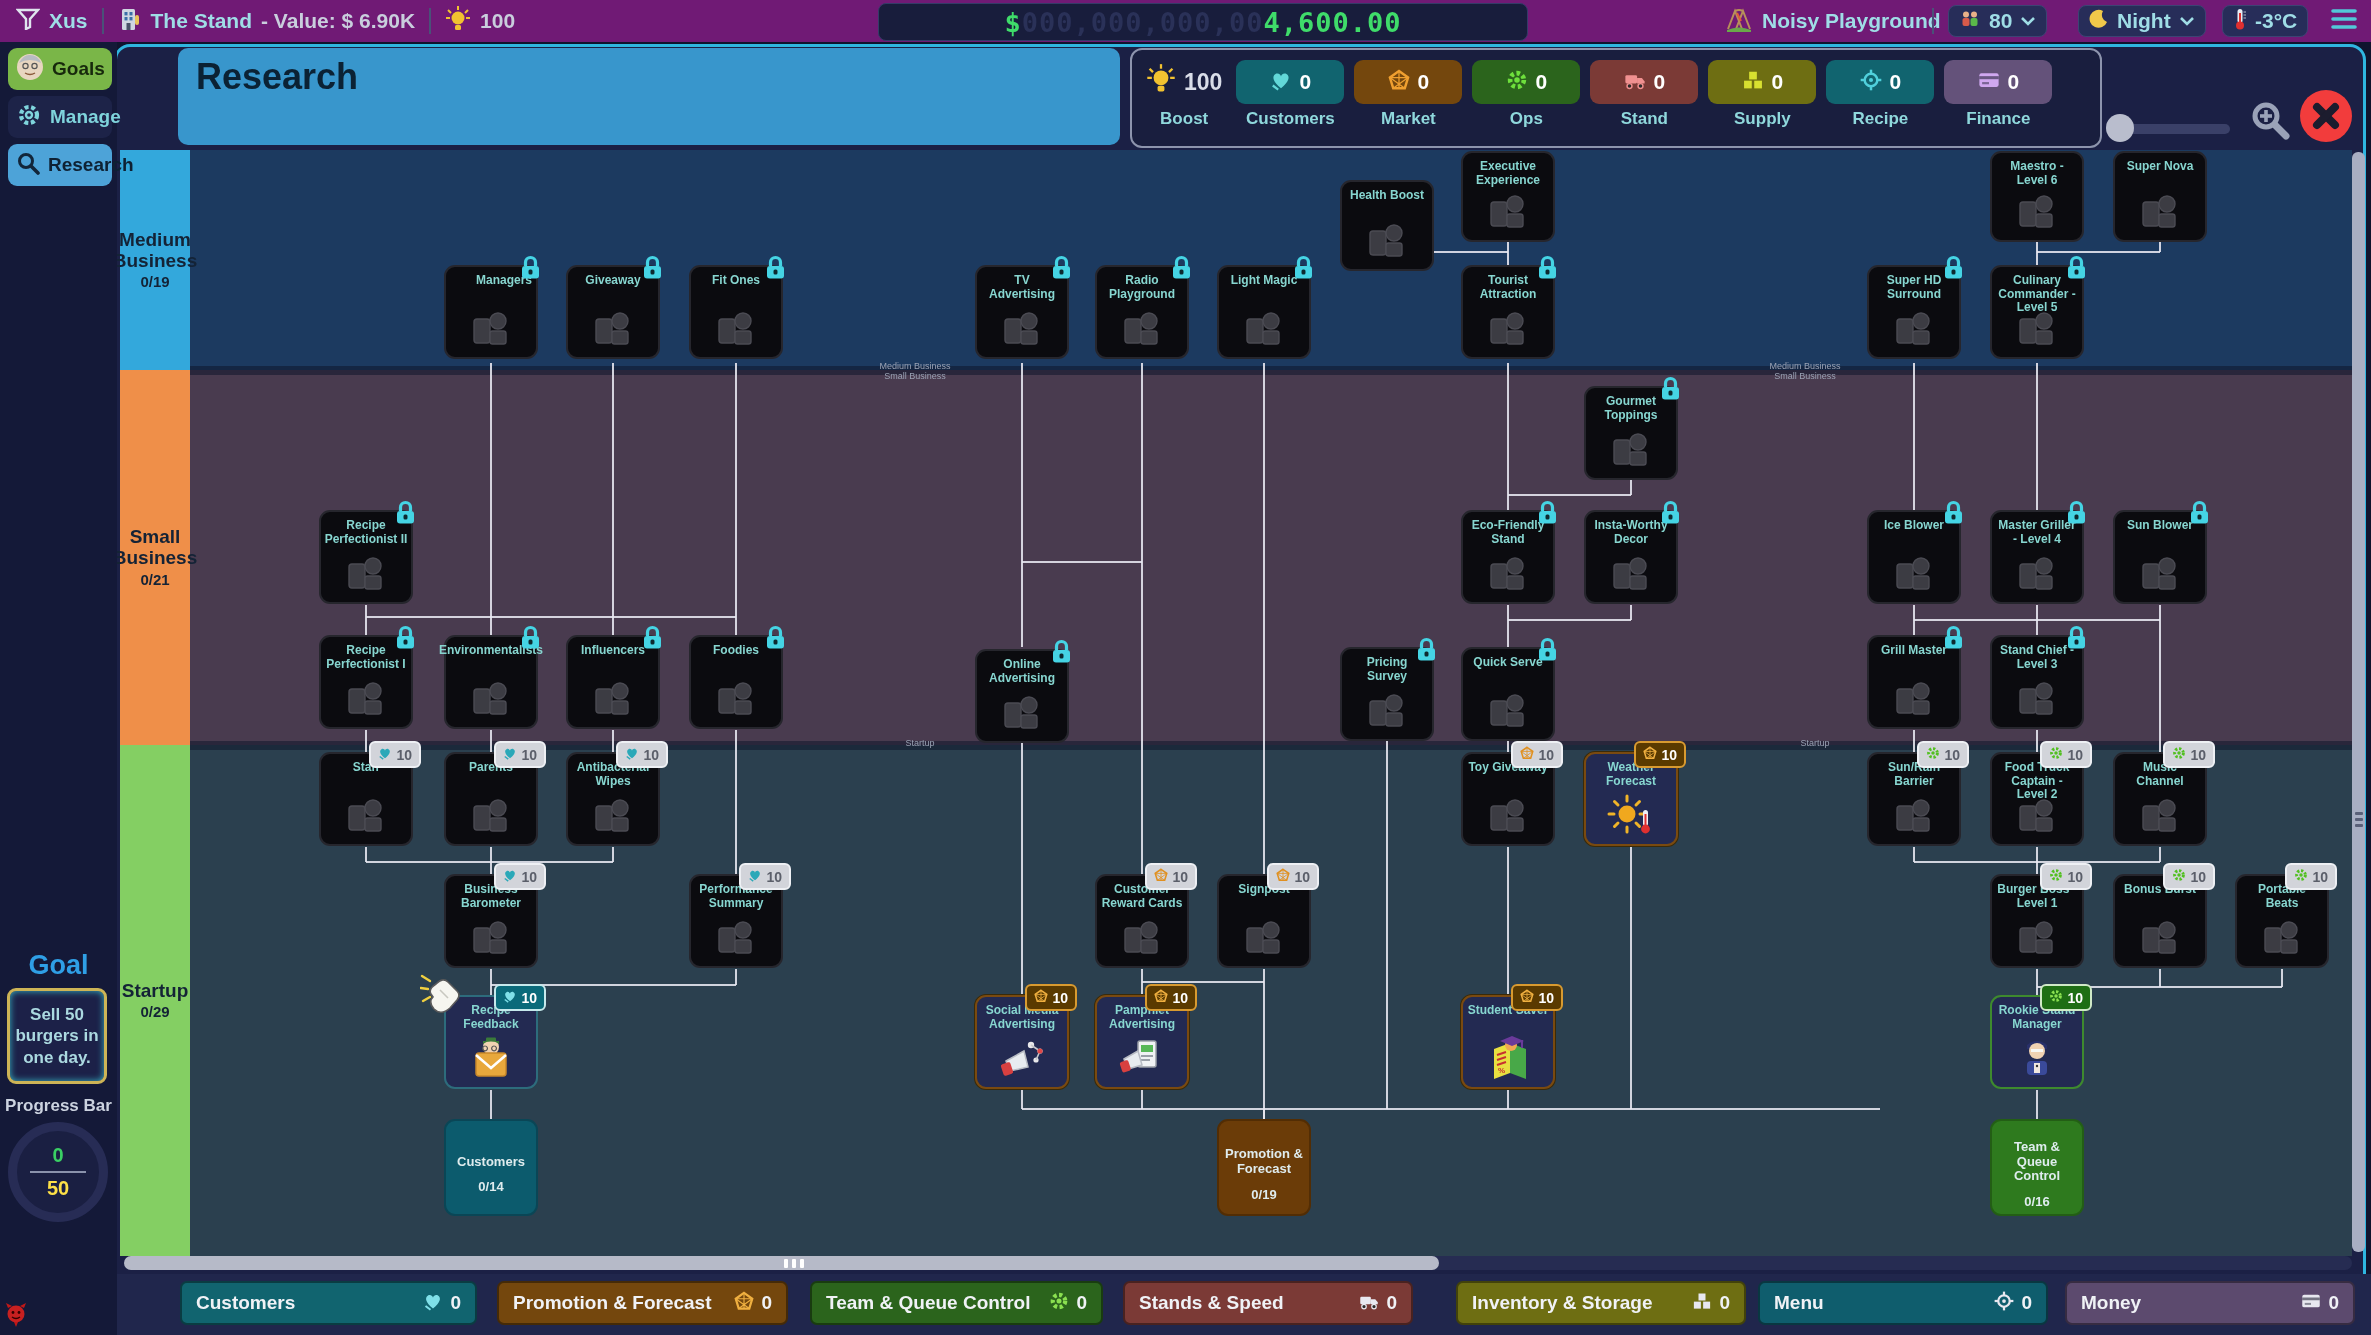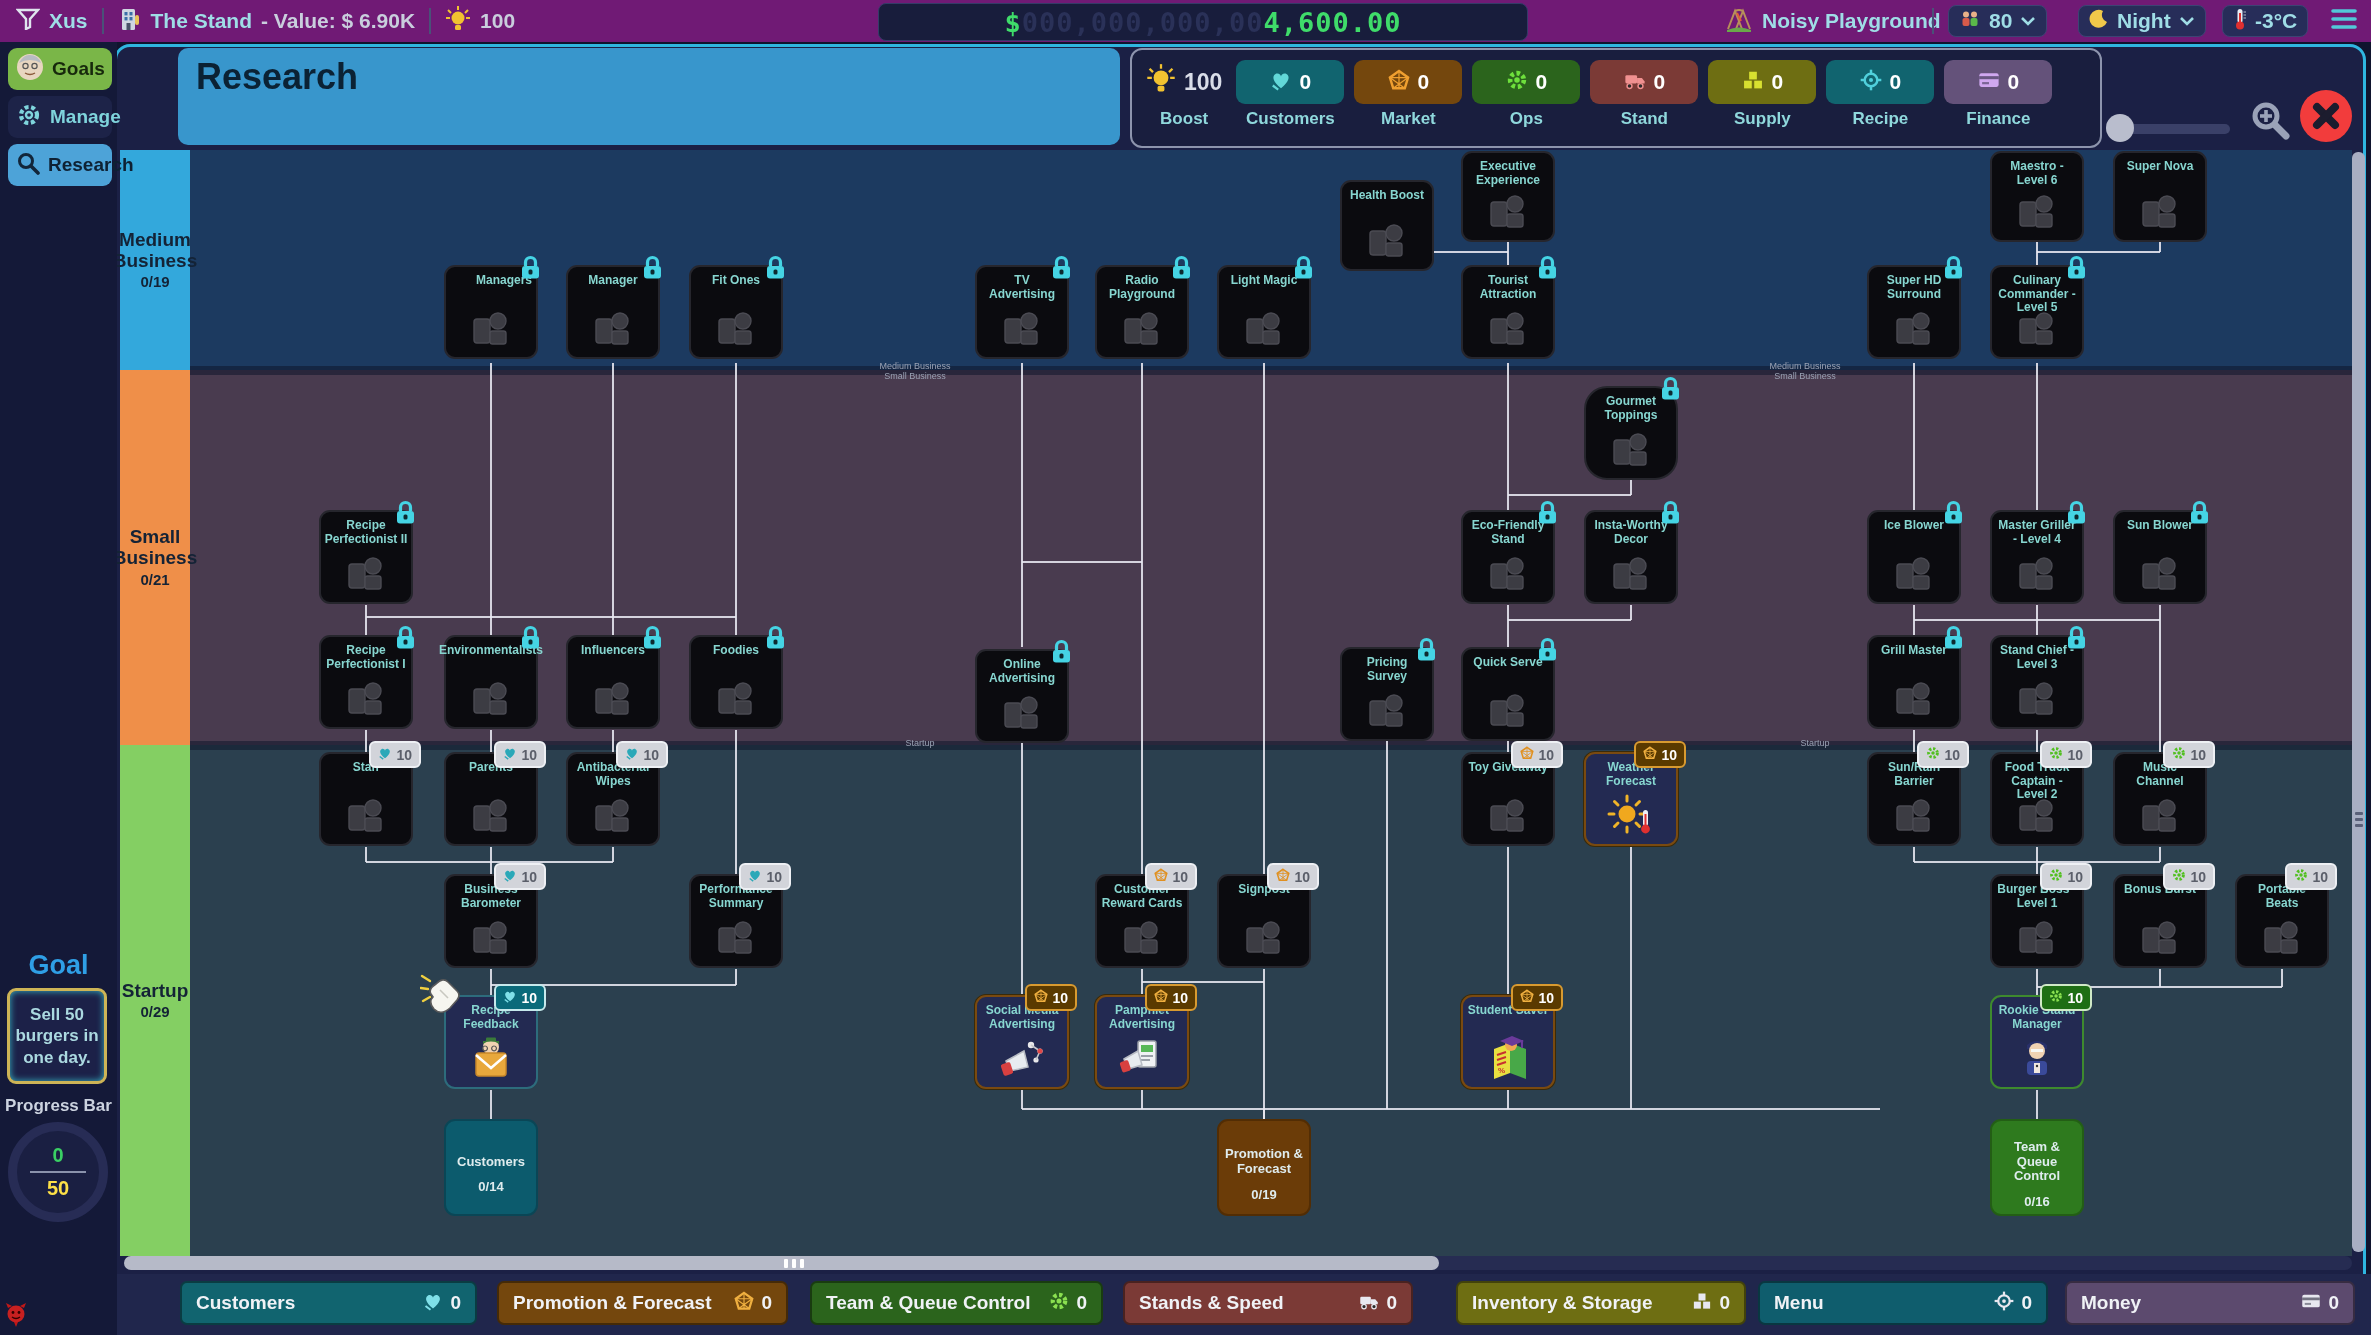--- a/index.html
+++ b/index.html
@@ -252,21 +252,21 @@
             <rect x="22" y="24" width="16" height="13" rx="2.5"></rect>
           </g>
         </svg></div>
       <span class="lock"><svg width="23" height="27" viewBox="0 0 23 27">
           <path d="M6.5 12 V8.5 a5 5 0 0 1 10 0 V12" fill="none" stroke="#45d4e4" stroke-width="3.2"></path>
           <rect x="3" y="12" width="17" height="12.5" rx="3" fill="#45d4e4"></rect>
           <rect x="9.5" y="15.5" width="4" height="5" rx="1.5" fill="#0d2a30"></rect>
         </svg></span>
     </div>
     <div class="node" style="left: 566px; top: 265px;">
-      <div class="node-label">Manager</div>
+      <div class="node-label">Giveaway</div>
       <div class="node-art"><svg width="46" height="42" viewBox="0 0 46 42">
           <g fill="#3c3c43" stroke="#4b4b53" stroke-width="1.4">
             <rect x="6" y="12" width="16" height="24" rx="3"></rect>
             <circle cx="30" cy="14" r="8"></circle>
             <rect x="22" y="24" width="16" height="13" rx="2.5"></rect>
           </g>
         </svg></div>
       <span class="lock"><svg width="23" height="27" viewBox="0 0 23 27">
           <path d="M6.5 12 V8.5 a5 5 0 0 1 10 0 V12" fill="none" stroke="#45d4e4" stroke-width="3.2"></path>
           <rect x="3" y="12" width="17" height="12.5" rx="3" fill="#45d4e4"></rect>
@@ -371,21 +371,21 @@
             <circle cx="30" cy="14" r="8"></circle>
             <rect x="22" y="24" width="16" height="13" rx="2.5"></rect>
           </g>
         </svg></div>
       <span class="lock"><svg width="23" height="27" viewBox="0 0 23 27">
           <path d="M6.5 12 V8.5 a5 5 0 0 1 10 0 V12" fill="none" stroke="#45d4e4" stroke-width="3.2"></path>
           <rect x="3" y="12" width="17" height="12.5" rx="3" fill="#45d4e4"></rect>
           <rect x="9.5" y="15.5" width="4" height="5" rx="1.5" fill="#0d2a30"></rect>
         </svg></span>
     </div>
-    <div class="node" style="left: 1584px; top: 386px; border-radius: 23px;">
+    <div class="node" style="left: 1584px; top: 386px;">
       <div class="node-label">Gourmet Toppings</div>
       <div class="node-art"><svg width="46" height="42" viewBox="0 0 46 42">
           <g fill="#3c3c43" stroke="#4b4b53" stroke-width="1.4">
             <rect x="6" y="12" width="16" height="24" rx="3"></rect>
             <circle cx="30" cy="14" r="8"></circle>
             <rect x="22" y="24" width="16" height="13" rx="2.5"></rect>
           </g>
         </svg></div>
       <span class="lock"><svg width="23" height="27" viewBox="0 0 23 27">
           <path d="M6.5 12 V8.5 a5 5 0 0 1 10 0 V12" fill="none" stroke="#45d4e4" stroke-width="3.2"></path>

